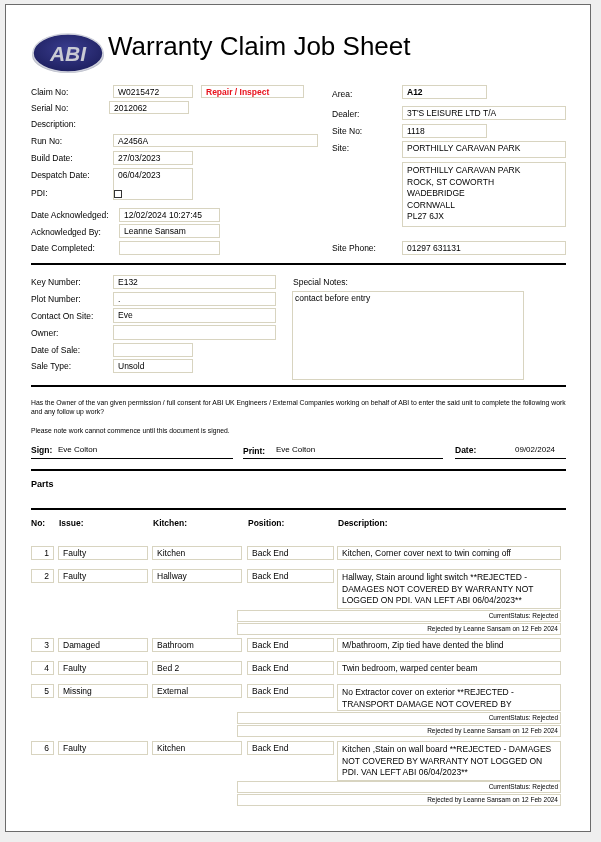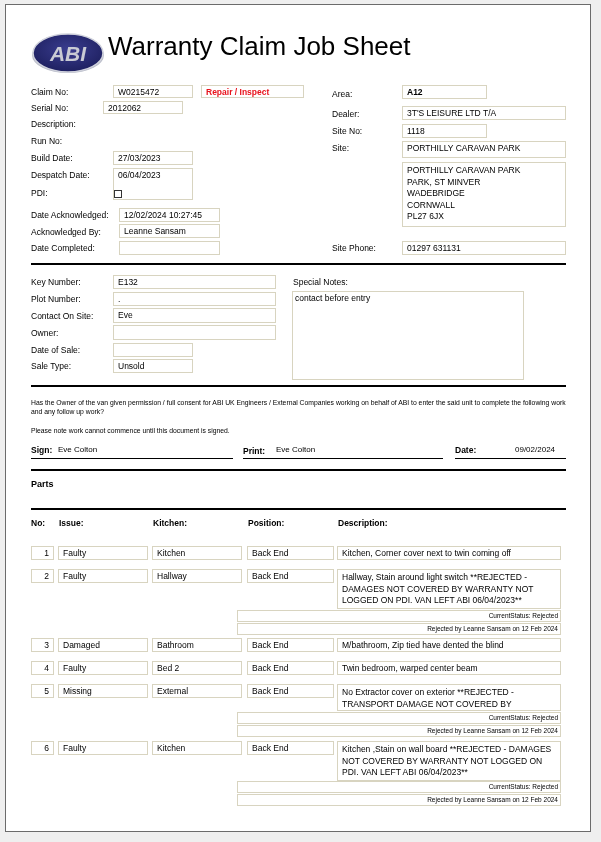--- a/index.html
+++ b/index.html
@@ -38,25 +38,26 @@
     <ellipse cx="38" cy="22" rx="35" ry="19" fill="url(#lg)" stroke="#d0d2dc" stroke-width="1.5"></ellipse>
     <text x="38" y="30" text-anchor="middle" font-family="Liberation Sans, sans-serif" font-weight="bold" font-style="italic" font-size="21" fill="#c9cbd4">ABI</text>
   </svg>
   <div class="title">Warranty Claim Job Sheet</div>
 
   <div class="lbl" style="left:25px;top:82px;">Claim No:</div>
   <div class="box" style="left:107px;top:80px;width:80px;height:13px;">W0215472</div>
   <div class="box red" style="left:195px;top:80px;width:103px;height:13px;">Repair / Inspect</div>
 
   <div class="lbl" style="left:25px;top:98px;">Serial No:</div>
-  <div class="box" style="left:97px;top:96px;width:80px;height:13px;">2012062</div>
+  <div class="box" style="left:103px;top:96px;width:80px;height:13px;">2012062</div>
 
   <div class="lbl" style="left:25px;top:114px;">Description:</div>
 
   <div class="lbl" style="left:25px;top:131px;">Run No:</div>
+  <div class="box" style="left:107px;top:129px;width:205px;height:13px;">A2456A</div>
 
   <div class="lbl" style="left:25px;top:148px;">Build Date:</div>
   <div class="box" style="left:107px;top:146px;width:80px;height:14px;">27/03/2023</div>
 
   <div class="lbl" style="left:25px;top:165px;">Despatch Date:</div>
   <div class="box" style="left:107px;top:163px;width:80px;height:32px;">06/04/2023</div>
 
   <div class="lbl" style="left:25px;top:183px;">PDI:</div>
   <div class="checkbox" style="left:108px;top:185px;"></div>
 
@@ -76,21 +77,21 @@
   <div class="box" style="left:396px;top:101px;width:164px;height:14px;">3T'S LEISURE LTD T/A</div>
 
   <div class="lbl" style="left:326px;top:121px;">Site No:</div>
   <div class="box" style="left:396px;top:119px;width:85px;height:14px;">1118</div>
 
   <div class="lbl" style="left:326px;top:138px;">Site:</div>
   <div class="box" style="left:396px;top:136px;width:164px;height:17px;">PORTHILLY CARAVAN PARK</div>
 
   <div class="box multi" style="left:396px;top:157px;width:164px;height:65px;">
     <div>PORTHILLY CARAVAN PARK</div>
-    <div>PARK, ST MINVER</div>
+    <div>ROCK, ST COWORTH</div>
     <div>WADEBRIDGE</div>
     <div>CORNWALL</div>
     <div>PL27 6JX</div>
   </div>
 
   <div class="lbl" style="left:326px;top:238px;">Site Phone:</div>
   <div class="box" style="left:396px;top:236px;width:164px;height:14px;">01297 631131</div>
 
   <div class="hr" style="left:25px;top:258px;width:535px;"></div>
 

